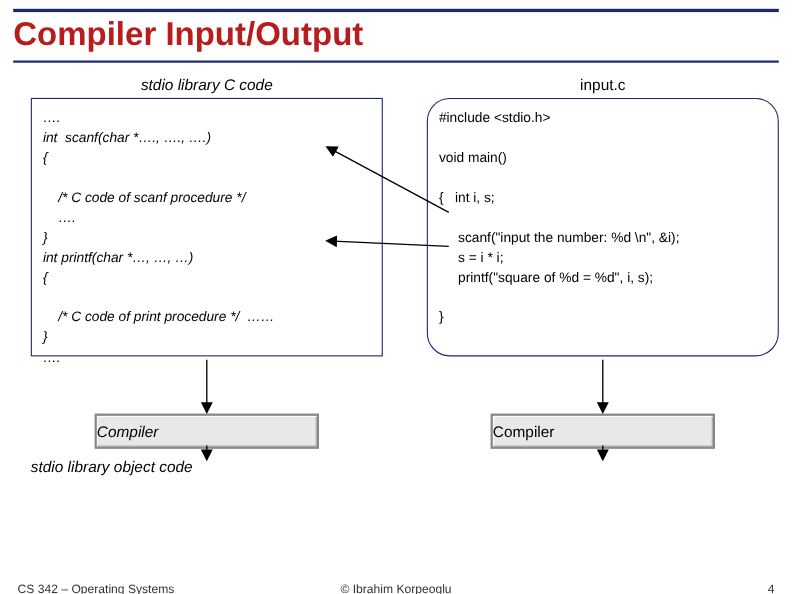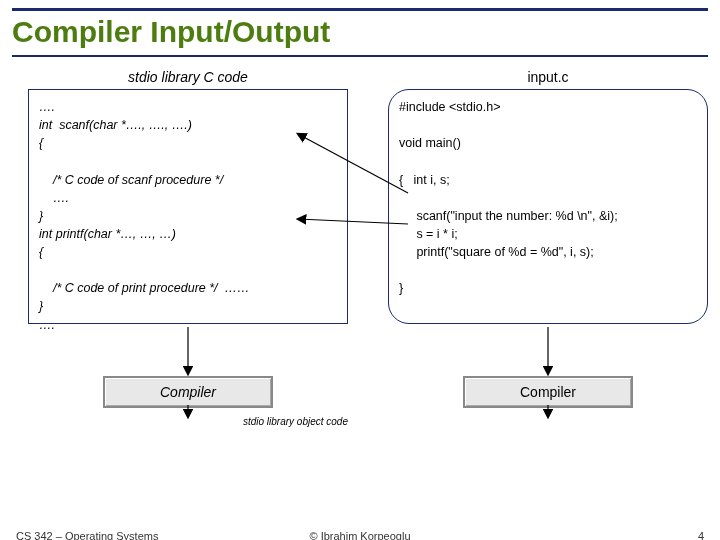--- a/index.html
+++ b/index.html
@@ -1,28 +1,28 @@
 <!DOCTYPE html>
 <html><head>
 <meta charset="utf-8">
 <style>
   * { box-sizing: border-box; margin: 0; padding: 0; }
   body { width: 720px; height: 540px; background: #fff; font-family: Arial, sans-serif; position: relative; }
   .title-wrap { border-top: 3px solid #1a2a6c; margin: 8px 12px 0 12px; padding-top: 4px; }
-  .title { font-size: 30px; color: #4d7c0f; border-bottom: 2px solid #1a2a6c; padding-bottom: 6px; margin-bottom: 2px; }
+  .title { font-size: 30px; color: #b91c1c; border-bottom: 2px solid #1a2a6c; padding-bottom: 6px; margin-bottom: 2px; }
   .content { position: relative; margin: 12px 18px 0 28px; height: 380px; }
   .col { position: absolute; top: 0; }
   .col-left { left: 0; width: 320px; font-style: italic; }
   .col-right { left: 360px; width: 320px; }
   .box-label { text-align: center; font-size: 14px; margin-bottom: 4px; }
   .code-box { border: 1px solid #1a2a6c; padding: 8px 10px; font-size: 12.5px; line-height: 1.45; white-space: pre-wrap; font-family: Arial, sans-serif; }
   .code-box.left { height: 235px; }
   .code-box.right { height: 235px; border-radius: 21px; }
-  .compiler-box { border: 2px solid #888; background: #e8e8e8; text-align: center; padding: 6px 0; font-size: 14px; width: 170px; margin: 0 auto; box-shadow: inset 1px 1px 0 #fff, inset -1px -1px 0 #aaa; }
-  .output-label { text-align: right; font-size: 10px; margin-top: 8px; }
+  .compiler-box { border: 2px solid #888; background: #e8e8e8; text-align: left; padding: 6px 0; font-size: 14px; width: 204px; margin: 0 auto; box-shadow: inset 1px 1px 0 #fff, inset -1px -1px 0 #aaa; }
+  .output-label { text-align: left; font-size: 14px; margin-top: 8px; }
   .footer { position: absolute; bottom: 10px; left: 0; right: 0; font-size: 11px; color: #333; }
   .footer-left { position: absolute; left: 16px; }
   .footer-center { position: absolute; left: 50%; transform: translateX(-50%); text-align: center; }
   .footer-right { position: absolute; right: 16px; }
   svg.overlay { position: absolute; left: 0; top: 0; pointer-events: none; }
 </style>
 </head>
 <body>
 
 <div class="title-wrap">

